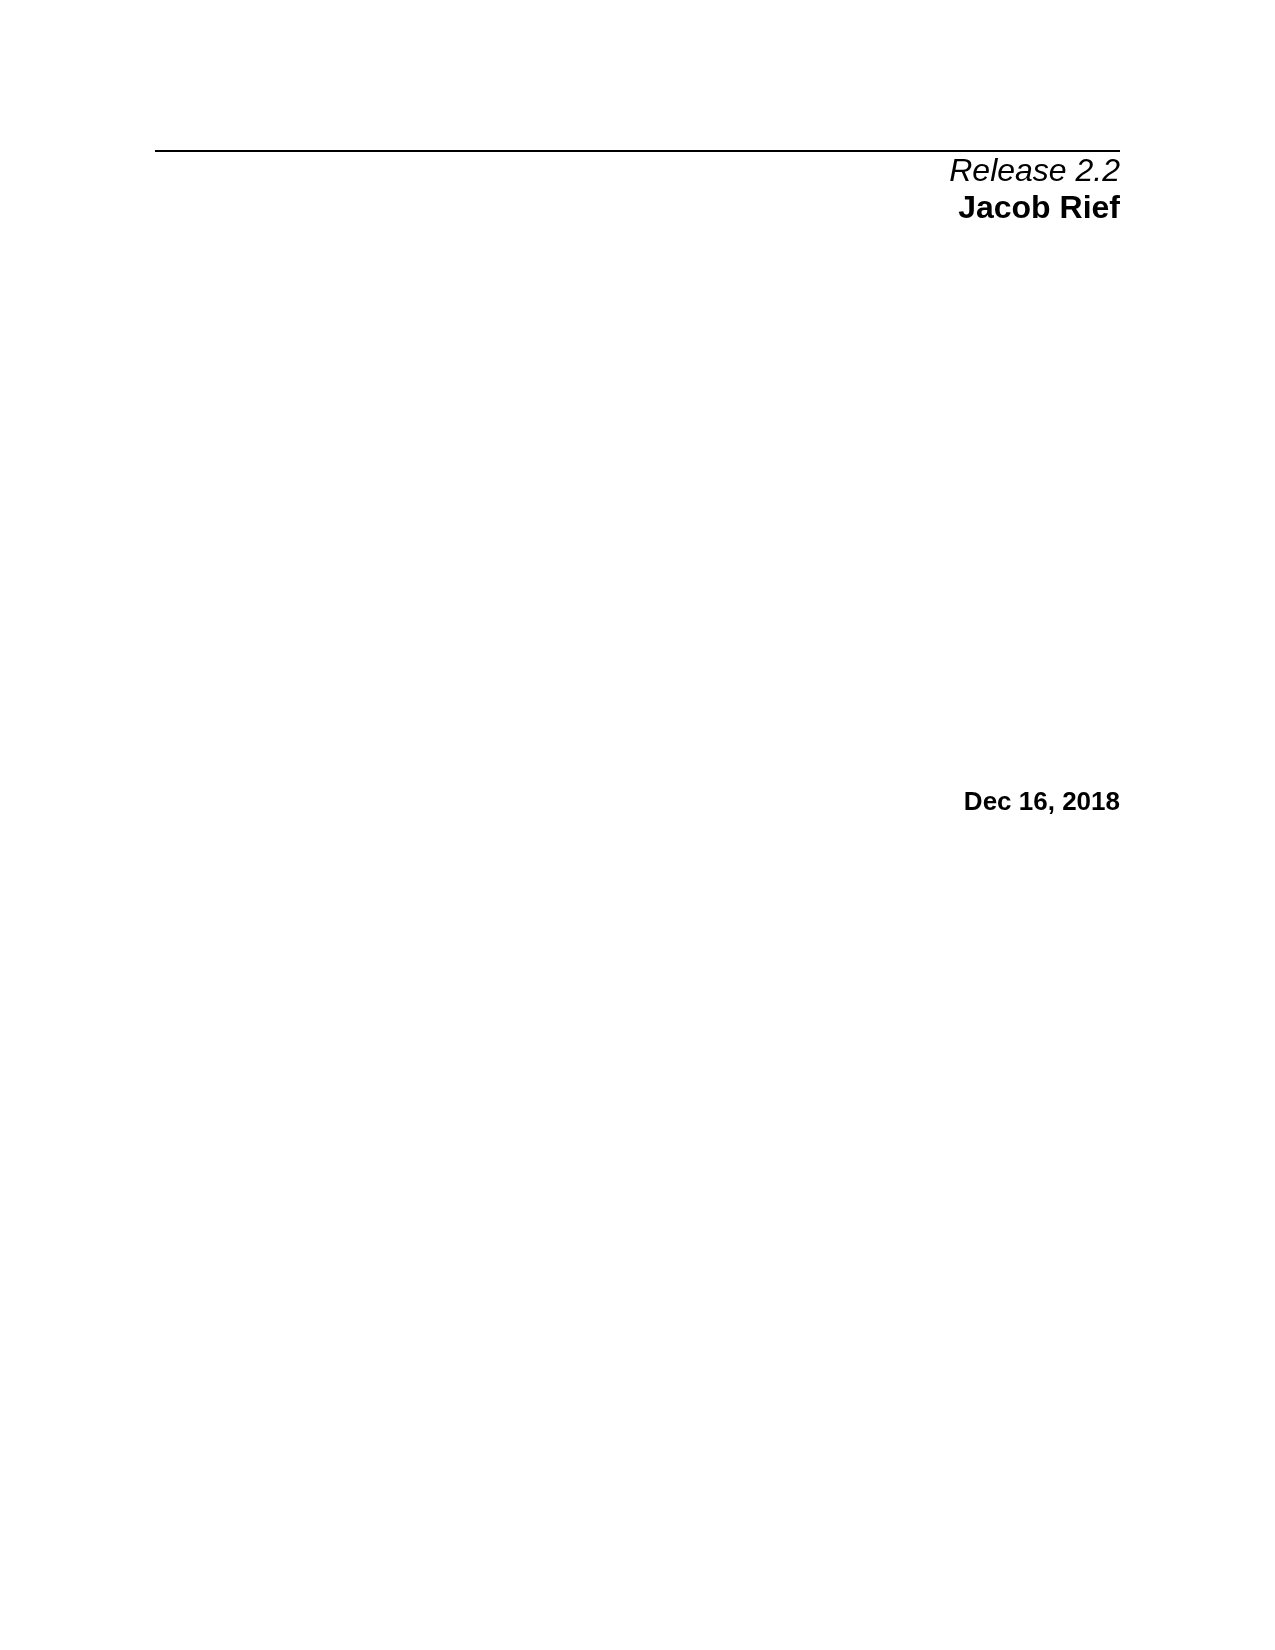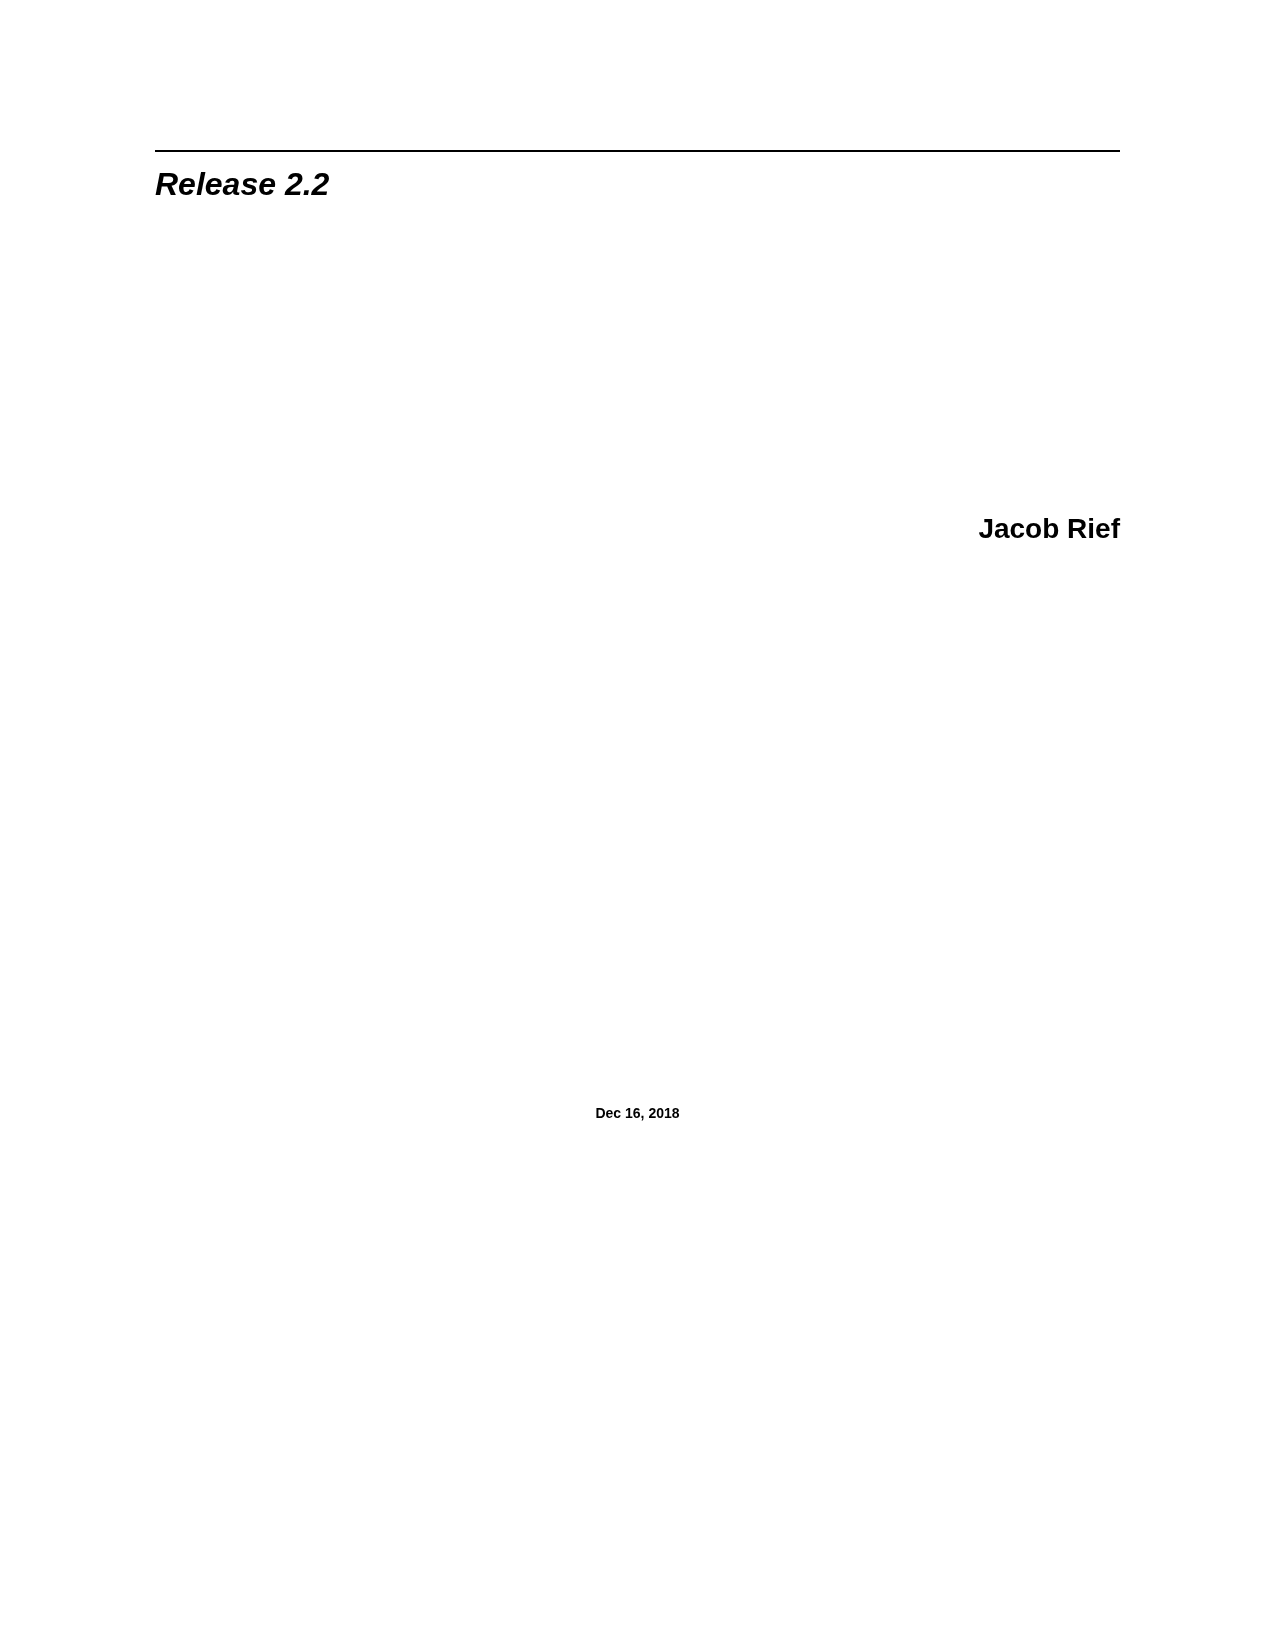--- a/index.html
+++ b/index.html
@@ -27,35 +27,33 @@
       margin-top: 150px;
     }
     .title {
       text-align: right;
       font-size: 50px;
       font-weight: bold;
       letter-spacing: -0.5px;
       margin-top: 48px;
     }
     .release {
-      text-align: left;
+      text-align: right;
       font-size: 32px;
       font-style: italic;
-      font-weight: bold;
-      margin-top: 14px;
+      font-weight: normal;
     }
     .author {
       text-align: right;
-      font-size: 28px;
+      font-size: 32px;
       font-weight: bold;
-      margin-top: 310px;
     }
     .date {
-      text-align: center;
-      font-size: 14px;
+      text-align: right;
+      font-size: 26px;
       font-weight: bold;
       margin-top: 560px;
     }
   </style>
 </head>
 <body>
 
 <div class="page">
   <div class="rule"></div>
   <div class="release">Release 2.2</div>

